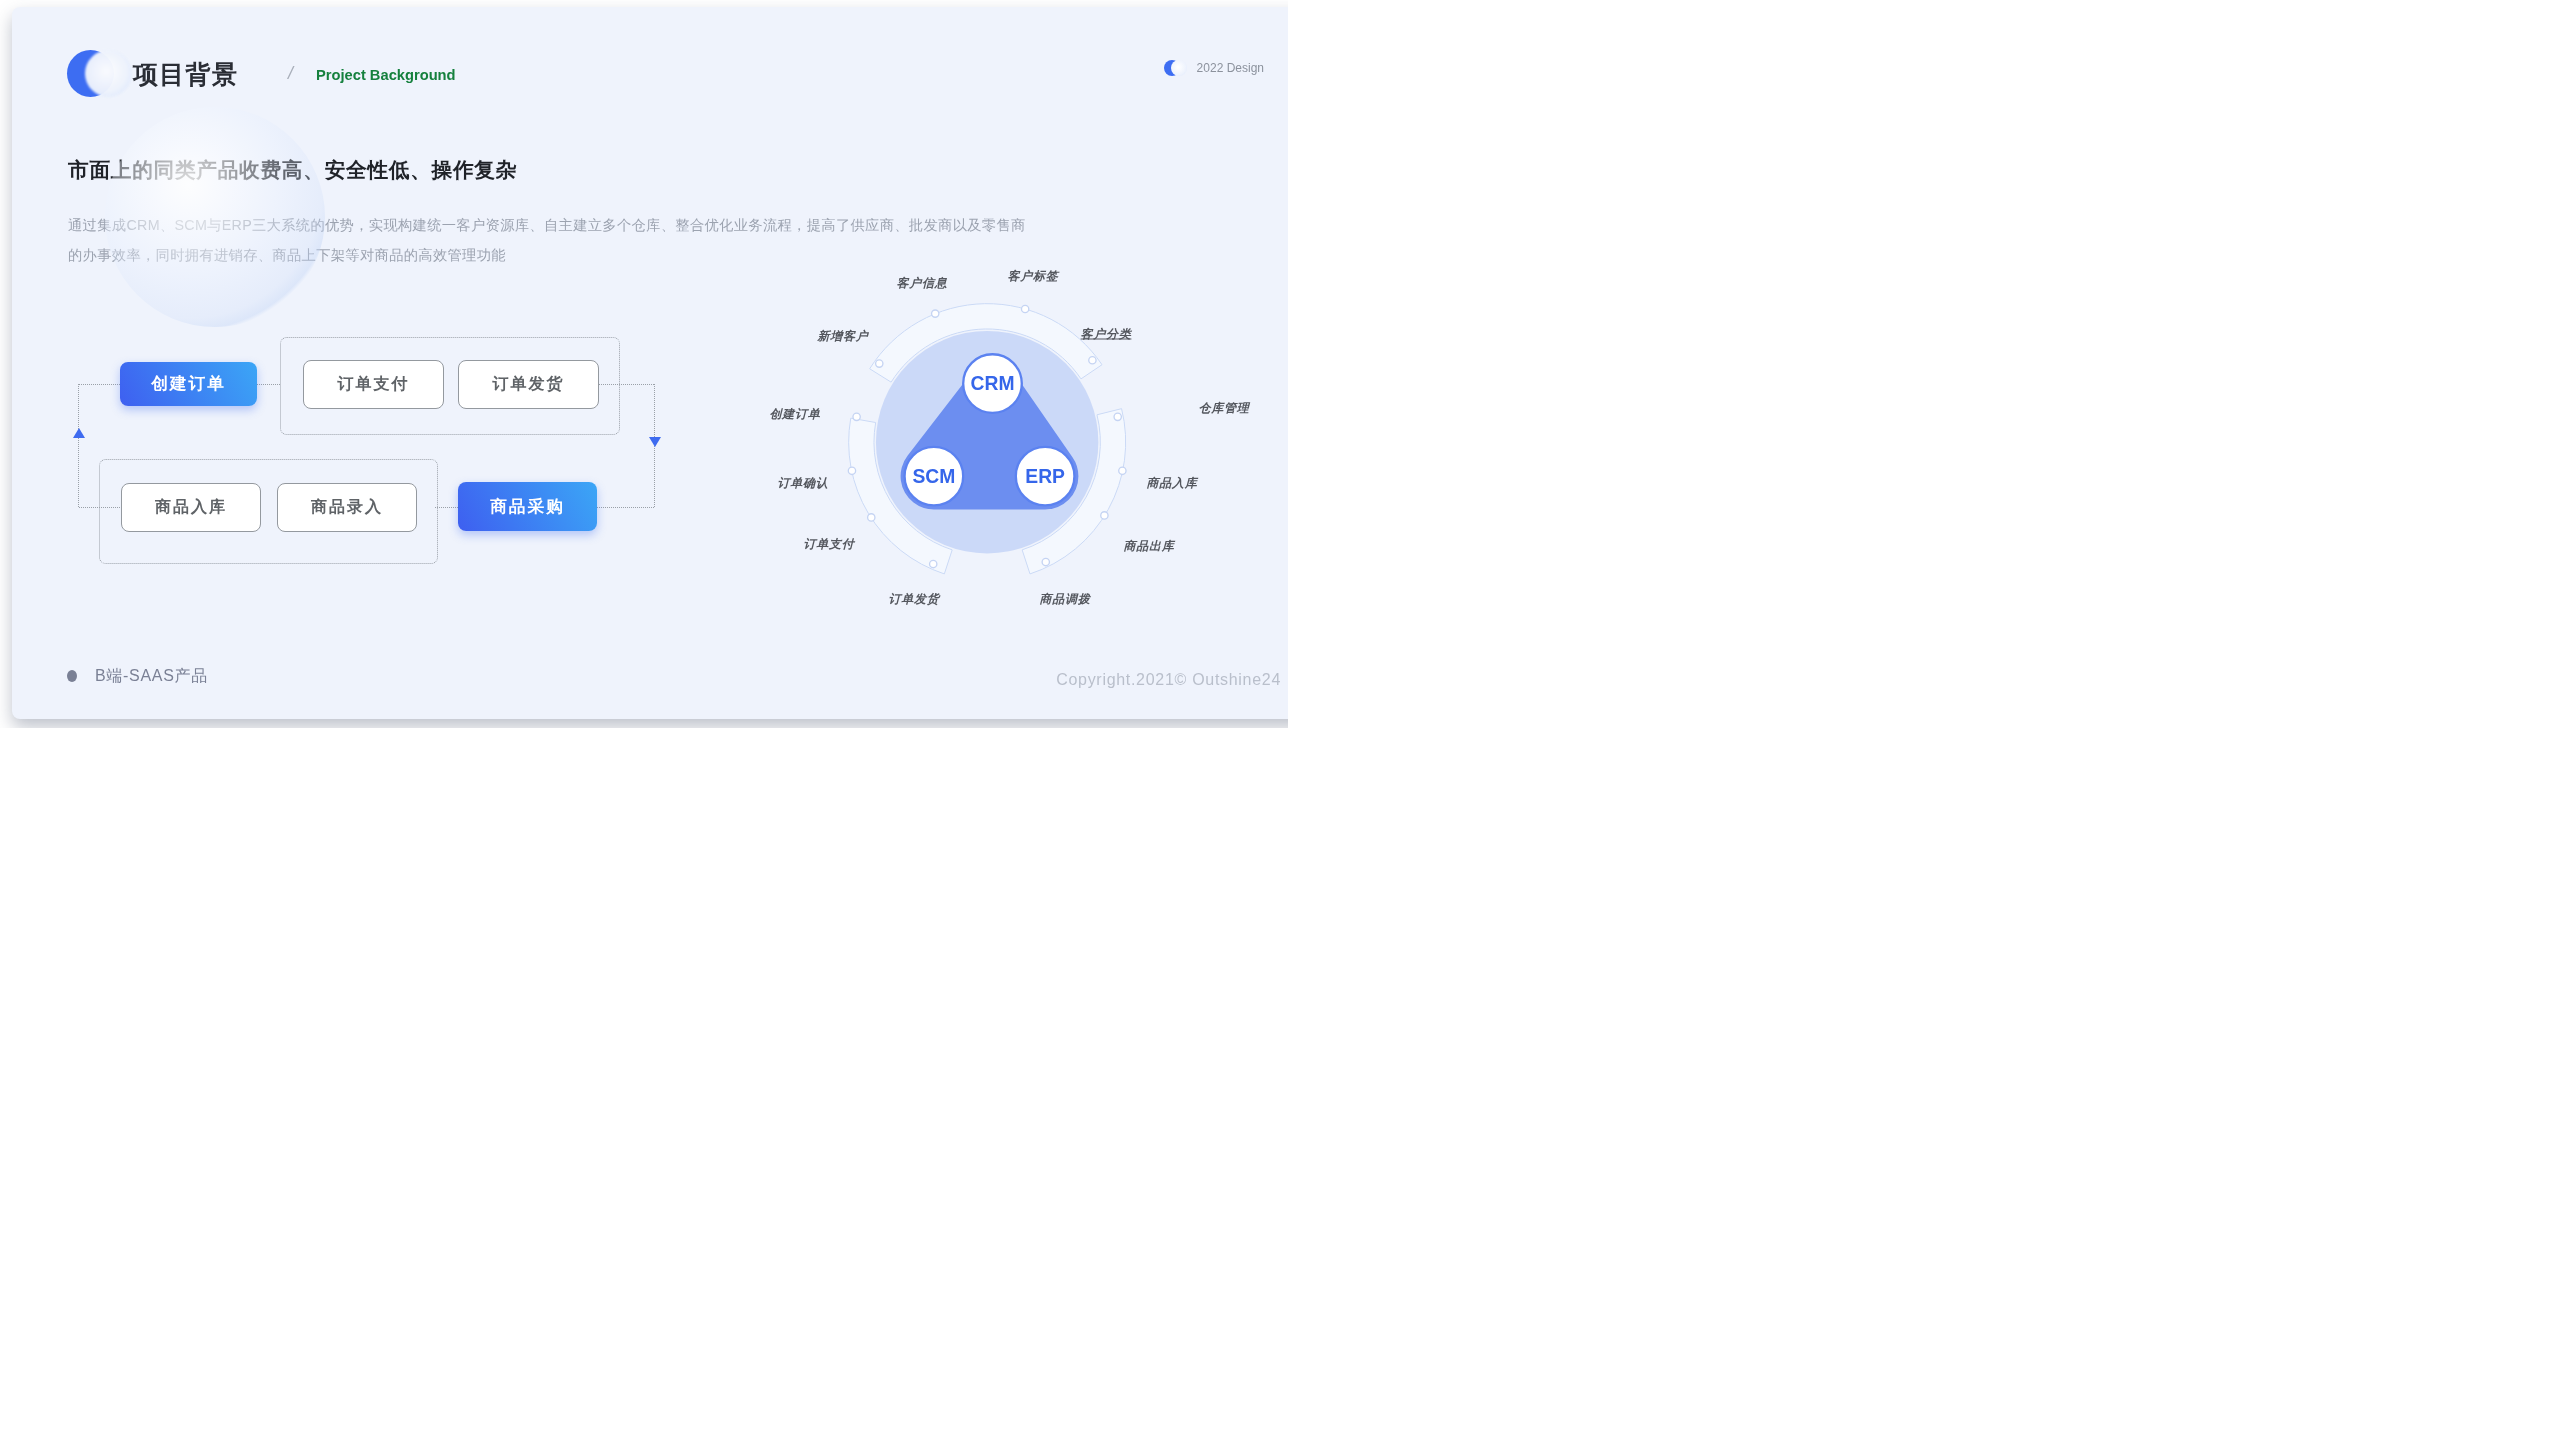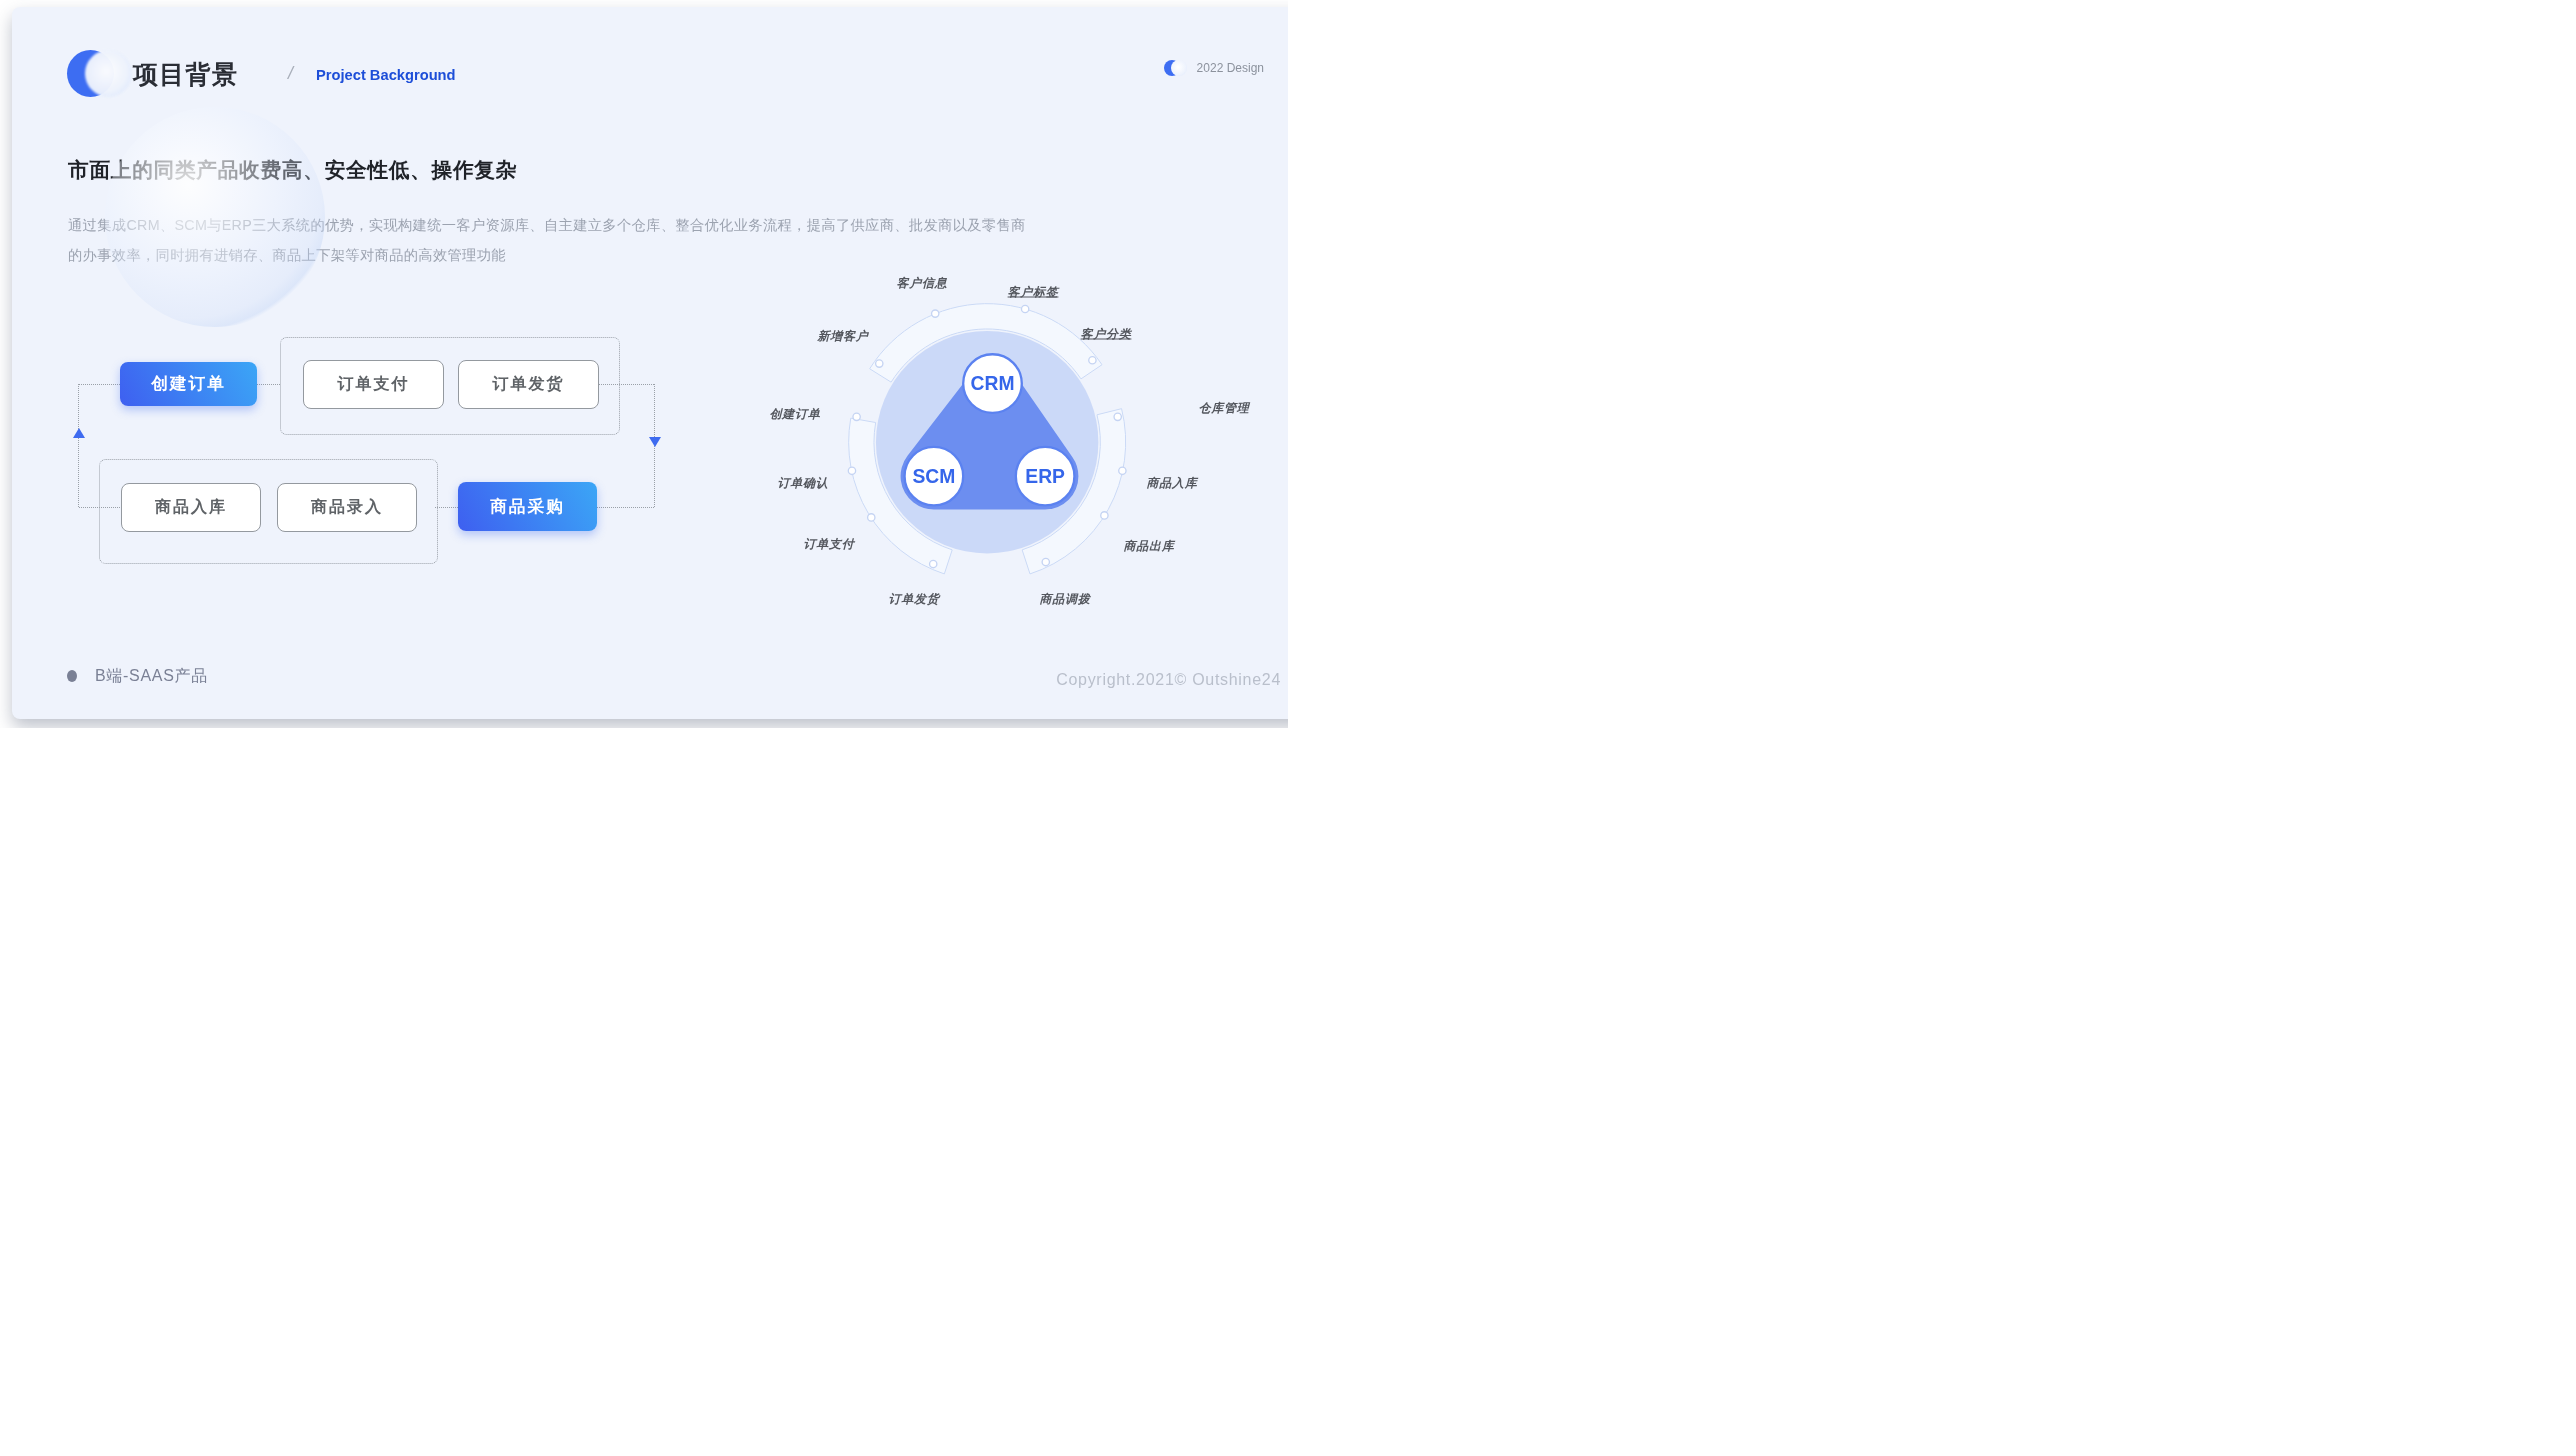--- a/index.html
+++ b/index.html
@@ -8,21 +8,21 @@
         border-radius:8px;box-shadow:0 8px 17.3px rgba(110,120,140,0.45);overflow:hidden;padding-left:44px;}
 
   
   .logo{position:absolute;left:55px;top:43px;width:67px;height:47px;}
   .logo-blue{position:absolute;left:0;top:0;width:47px;height:47px;border-radius:50%;background:#3D6DF2;}
   .logo-light{position:absolute;left:18px;top:0;width:47px;height:47px;border-radius:50%;
       background:radial-gradient(circle at 45% 45%, #ffffff 0%, #eef3fd 55%, #d3e0fa 100%);
       filter:blur(1px);opacity:.97;}
   .page-title{position:absolute;left:121px;top:51px;font-size:25px;font-weight:900;color:#2A2D35;letter-spacing:1.3px;}
   .title-sep{position:absolute;left:276px;top:56px;font-size:18px;color:#A8AEB9;font-style:italic;}
-  .page-subtitle{position:absolute;left:304px;top:60px;font-size:14.7px;font-weight:700;color:#1d4ed8;}
+  .page-subtitle{position:absolute;left:304px;top:60px;font-size:14.7px;font-weight:700;color:#15803d;}
   .badge{position:absolute;right:56px;top:53px;display:flex;align-items:center;gap:9.3px;}
   .badge-icon{position:relative;width:23px;height:16px;}
   .badge-blue{position:absolute;left:0;top:0;width:16px;height:16px;border-radius:50%;background:#3D6DF2;}
   .badge-light{position:absolute;left:6.7px;top:0;width:16px;height:16px;border-radius:50%;
       background:radial-gradient(circle at 45% 45%, #ffffff 0%, #eef3fd 60%, #d9e4fb 100%);filter:blur(0.7px);}
   .badge-label{font-size:12px;color:#8C929D;}
 
   
   .intro-heading{position:absolute;left:56px;top:149px;font-size:20.7px;font-weight:800;color:#1F2228;letter-spacing:0.7px;}
   .intro-line{position:absolute;left:56px;font-size:14.3px;color:#9CA3B0;white-space:nowrap;letter-spacing:0.3px;}
@@ -137,21 +137,21 @@
           <circle cx="167" cy="376" r="5.5"></circle>
           <circle cx="260" cy="446" r="5.5"></circle>
           <circle cx="537" cy="225" r="5.5"></circle>
           <circle cx="544" cy="306" r="5.5"></circle>
           <circle cx="517" cy="373" r="5.5"></circle>
           <circle cx="429" cy="443" r="5.5"></circle>
         </g>
       </svg>
 
       <span class="ring-label" style="left:162px;top:16px;">客户信息</span>
-      <span class="ring-label" style="left:273px;top:25px;text-decoration:underline;">客户标签</span>
+      <span class="ring-label" style="left:273px;top:9px;">客户标签</span>
       <span class="ring-label" style="left:83px;top:69px;">新增客户</span>
       <span class="ring-label" style="left:346px;top:67px;text-decoration:underline;">客户分类</span>
       <span class="ring-label" style="left:35px;top:147px;">创建订单</span>
       <span class="ring-label" style="left:416px;top:141px;margin-left:48px;">仓库管理</span>
       <span class="ring-label" style="left:43px;top:216px;">订单确认</span>
       <span class="ring-label" style="left:412px;top:216px;">商品入库</span>
       <span class="ring-label" style="left:69px;top:277px;">订单支付</span>
       <span class="ring-label" style="left:389px;top:279px;">商品出库</span>
       <span class="ring-label" style="left:154px;top:332px;">订单发货</span>
       <span class="ring-label" style="left:305px;top:332px;">商品调拨</span>

